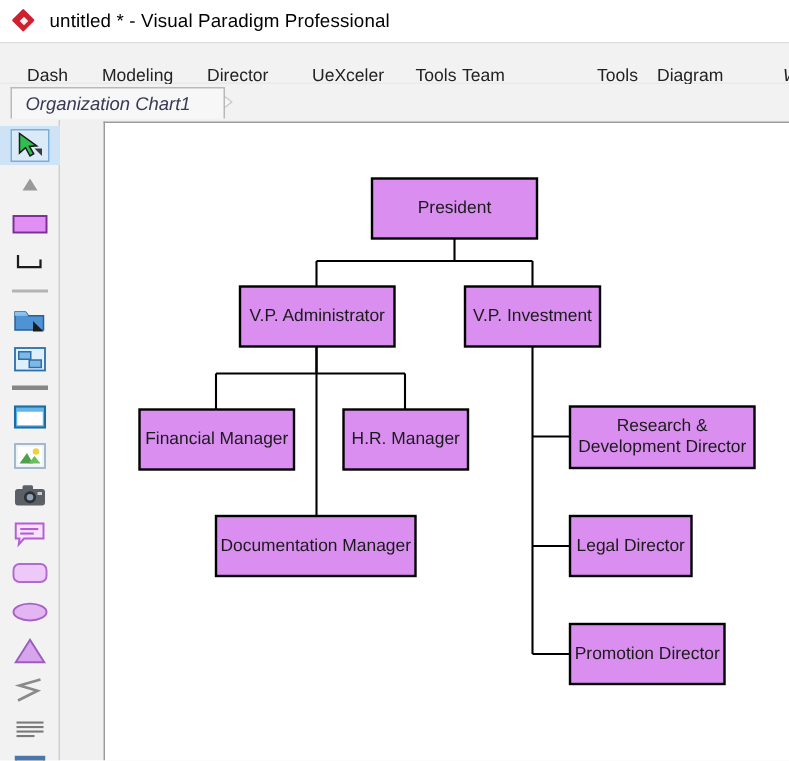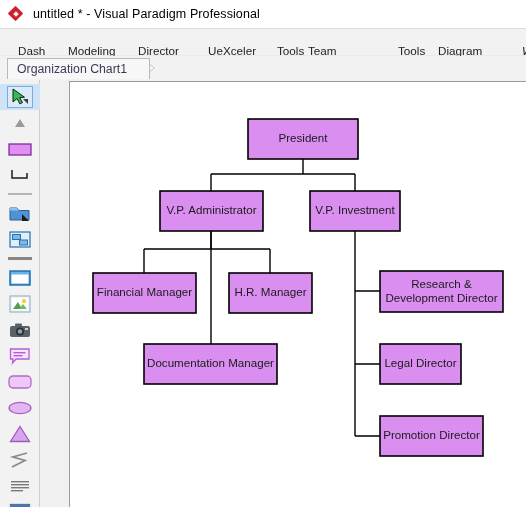--- a/index.html
+++ b/index.html
@@ -63,20 +63,21 @@
     padding: 21px 0 5px 0;
     white-space: nowrap;
     cursor: default;
   }
 
   
   #tabstrip {
     position: absolute; left: 0; top: 56px;
     width: 526px; height: 24px;
     background: #f2f2f2;
+    font-style: italic;
   }
   #tab1 {
     position: absolute; left: 7px; top: 2px;
     height: 21px;
     padding: 0 22px 0 9px;
     display: flex; align-items: center;
     background: #f7f7f7;
     border: 1px solid #b9b9b9;
     border-bottom: none;
     font-size: 12.3px;

